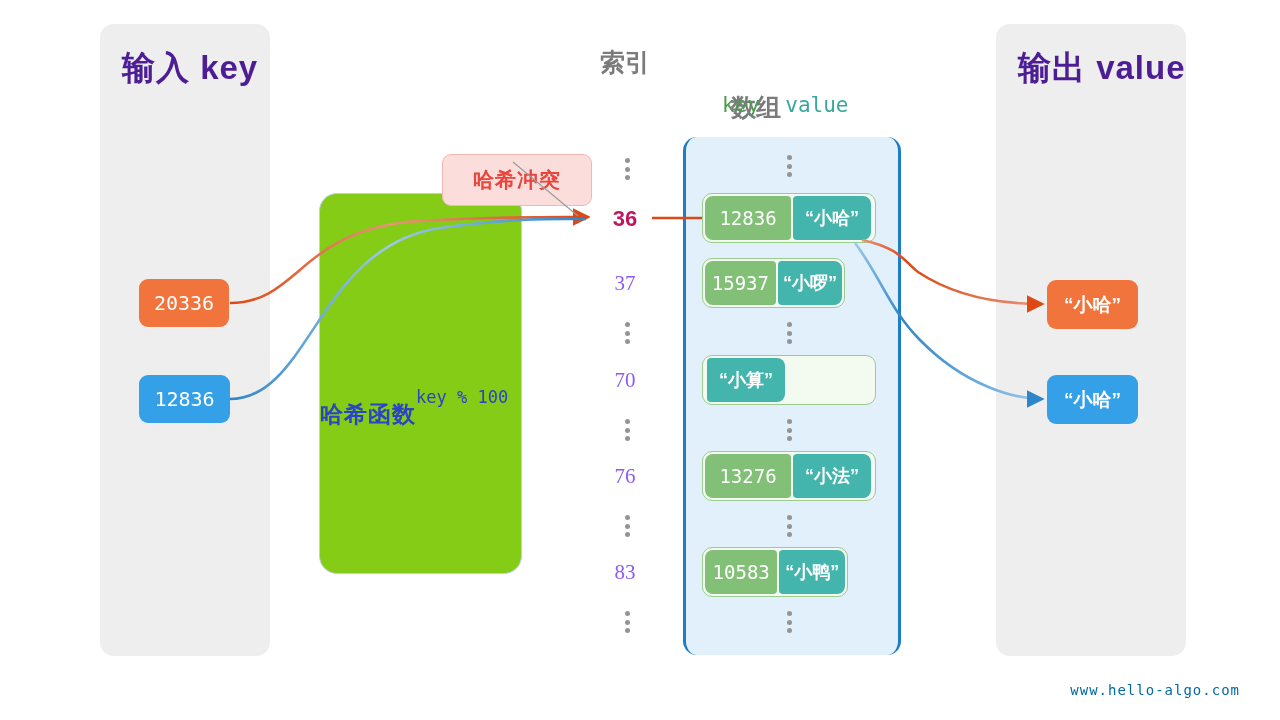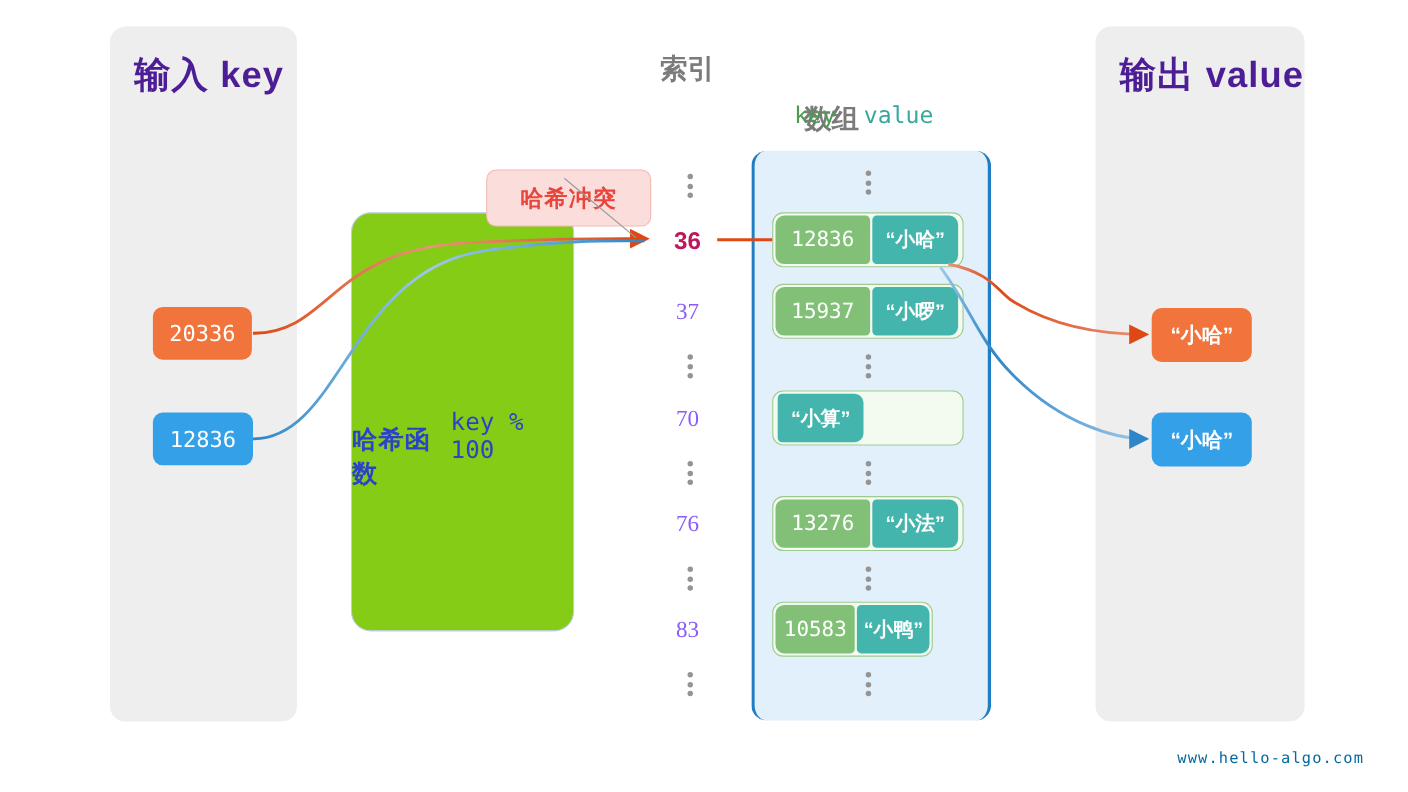--- a/index.html
+++ b/index.html
@@ -64,21 +64,21 @@
   }
   .hash-title {
     color: #2b44c7;
     font-size: 23px;
     font-weight: bold;
     margin-top: 62px;
     letter-spacing: 1px;
   }
   .hash-formula {
     color: #2b44c7;
-    font-size: 22px;
+    font-size: 17px;
     font-family: "DejaVu Sans Mono", "Liberation Mono", monospace;
     margin-top: 26px;
   }
 
   
   .callout {
     position: absolute;
     background: #fbdedc;
     border: 1px solid #f4b8b3;
     border-radius: 9px;
@@ -295,21 +295,21 @@
   <div class="dots" style="left:781px; top:611px;">
       <i></i>
       <i></i>
       <i></i>
     </div>
 
   <div class="bucket" style="left:702px; top:193px; width:174px; height:50px;">
     <div class="cell key">12836</div>
     <div class="cell val">“小哈”</div>
   </div>
-  <div class="bucket" style="left:702px; top:258px; width:174px; height:50px;">
+  <div class="bucket" style="left:702px; top:258px; width:143px; height:50px;">
     <div class="cell key">15937</div>
     <div class="cell val">“小啰”</div>
   </div>
   <div class="bucket" style="left:702px; top:355px; width:174px; height:50px;">
     <div class="cell val">“小算”</div>
   </div>
   <div class="bucket" style="left:702px; top:451px; width:174px; height:50px;">
     <div class="cell key">13276</div>
     <div class="cell val">“小法”</div>
   </div>

